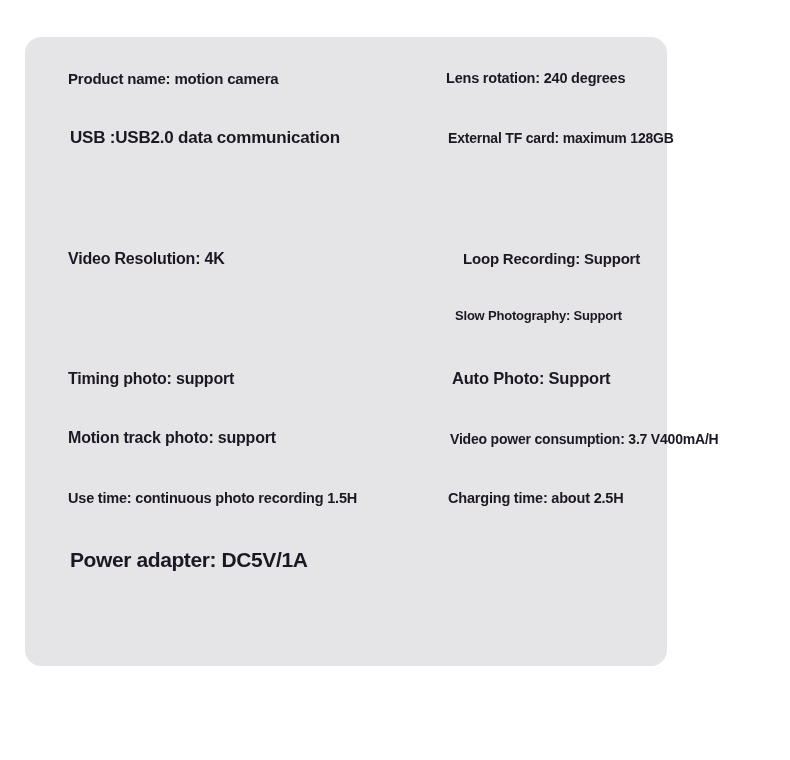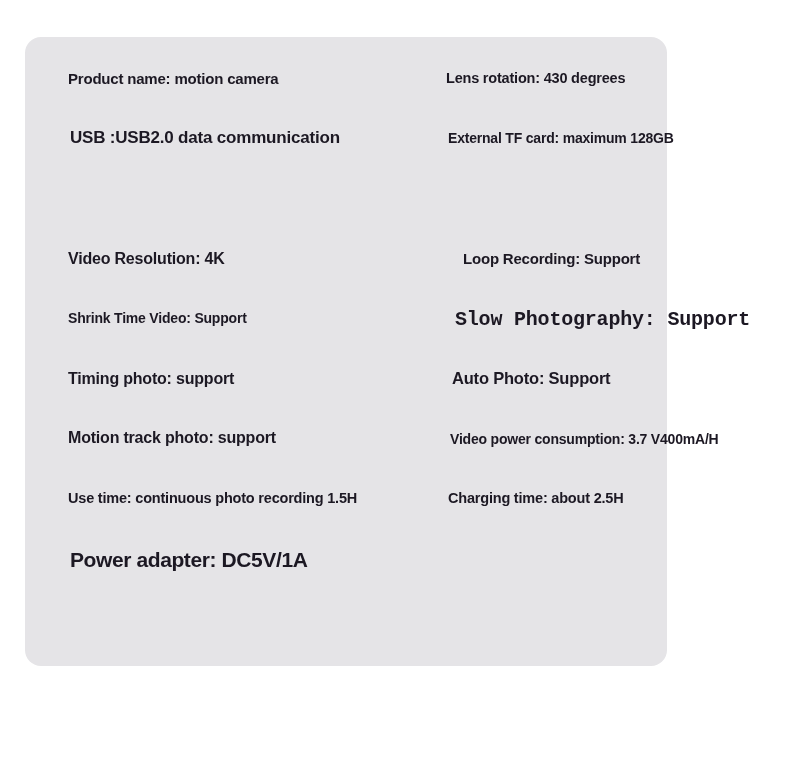--- a/index.html
+++ b/index.html
@@ -35,43 +35,42 @@
   .l3 { left: 43px; top: 212px; font-size: 16px; }
   .l4 { left: 43px; top: 273px; font-size: 14px; }
   .l5 { left: 43px; top: 332px; font-size: 16px; }
   .l6 { left: 43px; top: 391px; font-size: 16px; }
   .l7 { left: 43px; top: 453px; font-size: 14.5px; }
   
   .r0 { left: 421px; top: 33px;  font-size: 14.5px; }
   .r1 { left: 423px; top: 93px;  font-size: 14px; }
   .r2 { left: 426px; top: 151px; font-size: 14.5px; }
   .r3 { left: 438px; top: 213px; font-size: 15px; }
-  .r4 { left: 430px; top: 271px; font-size: 20px; font-family: Liberation Mono, monospace; }
+  .r4 { left: 430px; top: 271px; font-size: 13px; }
   .r5 { left: 427px; top: 332px; font-size: 16.5px; }
   .r6 { left: 425px; top: 394px; font-size: 14px; }
   .r7 { left: 423px; top: 453px; font-size: 14.5px; }
   
   .footer-line { left: 45px; top: 510px; font-size: 21px; letter-spacing: -0.4px; text-align: center; }
 </style>
 </head>
 <body>
 
 <div class="spec-card">
 
   <span class="spec l0">Product name: motion camera</span>
-  <span class="spec r0">Lens rotation: 430 degrees</span>
+  <span class="spec r0">Lens rotation: 240 degrees</span>
 
   <span class="spec l1">USB :USB2.0 data communication</span>
   <span class="spec r1">External TF card: maximum 128GB</span>
 
 
   <span class="spec l3">Video Resolution: 4K</span>
   <span class="spec r3">Loop Recording: Support</span>
 
-  <span class="spec l4">Shrink Time Video: Support</span>
   <span class="spec r4">Slow Photography: Support</span>
 
   <span class="spec l5">Timing photo: support</span>
   <span class="spec l6">Motion track photo: support</span>
 
   <span class="spec r5">Auto Photo: Support</span>
   <span class="spec r6">Video power consumption: 3.7 V400mA/H</span>
 
   <span class="spec l7">Use time: continuous photo recording 1.5H</span>
   <span class="spec r7">Charging time: about 2.5H</span>

